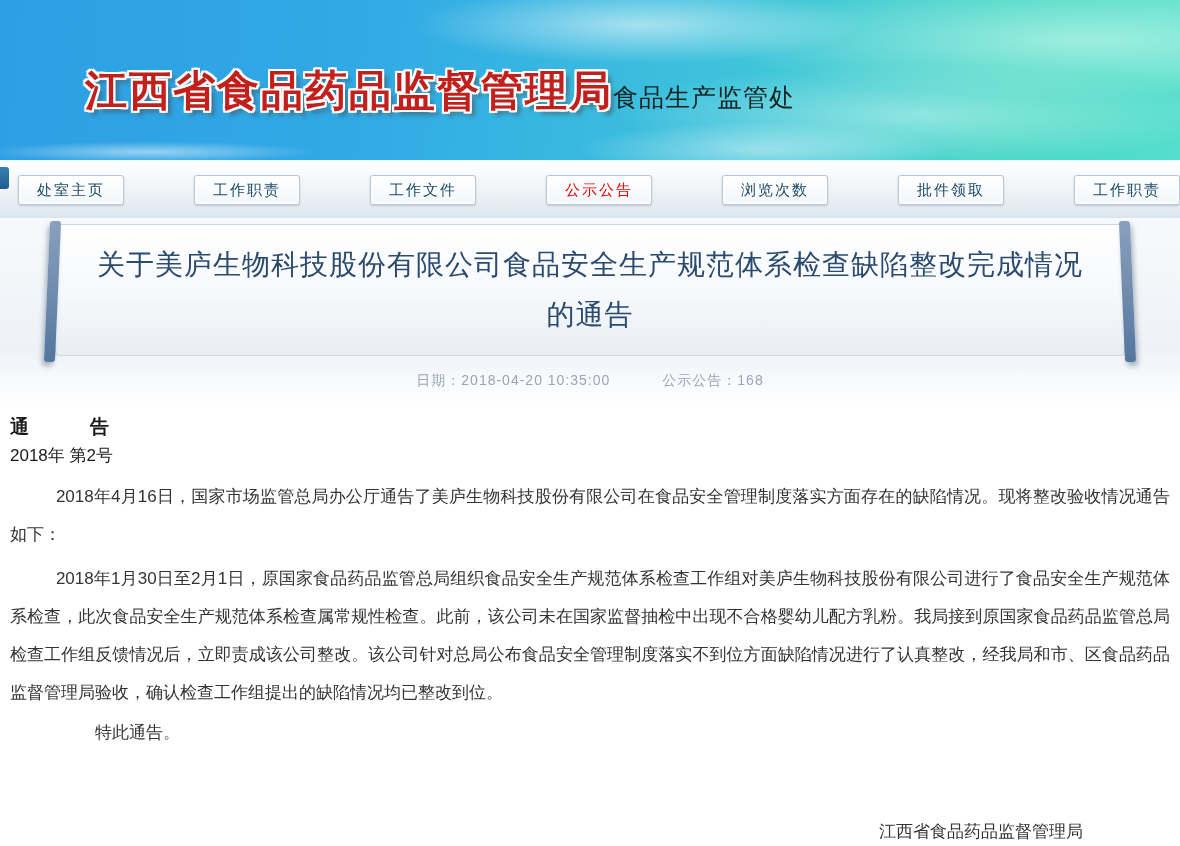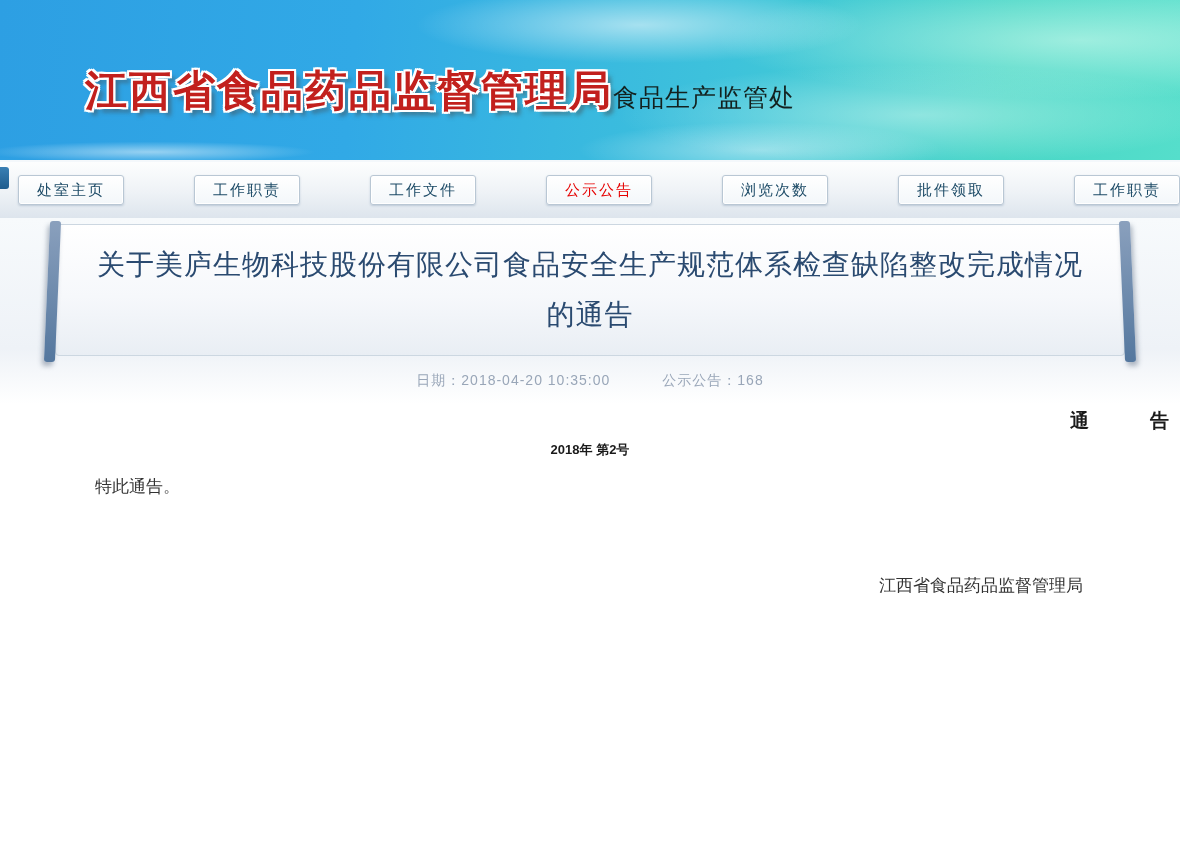--- a/index.html
+++ b/index.html
@@ -127,32 +127,32 @@
   .meta-views { margin-left: 52px; }
 
   
   .article {
     width: 1180px;
     padding: 0 10px;
     color: #333333;
     font-size: 17px;
   }
   .doc-heading {
-    text-align: right;
+    text-align: left;
     font-size: 19px;
     font-weight: bold;
     color: #1a1a1a;
-    margin-top: 4px;
+    margin-top: 10px;
     line-height: 26px;
     letter-spacing: 1px;
   }
   .doc-number {
-    text-align: center;
-    font-size: 13px;
-    font-weight: bold;
+    text-align: left;
+    font-size: 17px;
+    font-weight: normal;
     color: #1a1a1a;
     line-height: 32px;
   }
   .para {
     text-indent: 2.7em;
     line-height: 38px;
     text-align: justify;
     margin-top: 6px;
   }
   .closing {
@@ -195,18 +195,20 @@
     <div class="notice-title">关于美庐生物科技股份有限公司食品安全生产规范体系检查缺陷整改完成情况的通告</div>
   </div>
   <div class="meta-row">
     <span>日期：</span><span>2018-04-20 10:35:00</span><span class="meta-views">公示公告：</span><span>168</span>
   </div>
 </div>
 
 <div class="article">
   <div class="doc-heading">通　　　告</div>
   <div class="doc-number">2018年 第2号</div>
+  <p class="para">2018年4月16日，国家市场监管总局办公厅通告了美庐生物科技股份有限公司在食品安全管理制度落实方面存在的缺陷情况。现将整改验收情况通告如下：</p>
+  <p class="para">2018年1月30日至2月1日，原国家食品药品监管总局组织食品安全生产规范体系检查工作组对美庐生物科技股份有限公司进行了食品安全生产规范体系检查，此次食品安全生产规范体系检查属常规性检查。此前，该公司未在国家监督抽检中出现不合格婴幼儿配方乳粉。我局接到原国家食品药品监管总局检查工作组反馈情况后，立即责成该公司整改。该公司针对总局公布食品安全管理制度落实不到位方面缺陷情况进行了认真整改，经我局和市、区食品药品监督管理局验收，确认检查工作组提出的缺陷情况均已整改到位。</p>
   <p class="closing">特此通告。</p>
   <div class="signature-block">
     <div>江西省食品药品监督管理局</div>
 
   </div>
 </div>
 
 </body></html>

